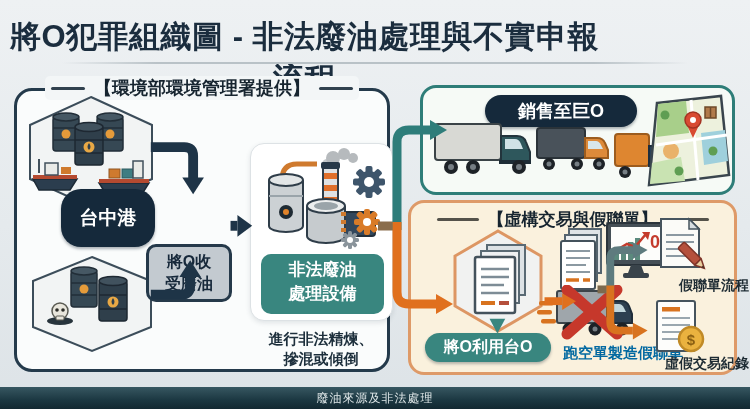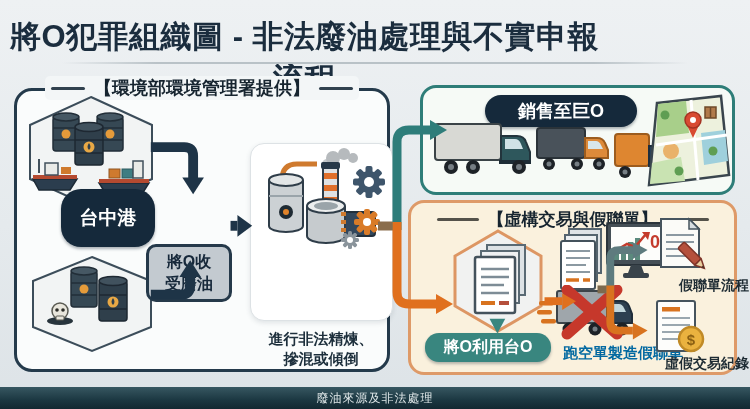--- a/index.html
+++ b/index.html
@@ -34,21 +34,21 @@
   .fraud-hdr .hdr-line{width:42px;background:#54524a;}
 
   
   .pill-navy{position:absolute;background:#15293b;color:#fff;font-weight:900;
              border-radius:20px;text-align:center;box-shadow:0 2px 3px rgba(20,35,50,.35);}
   .pill-teal{position:absolute;background:#39867f;color:#fff;font-weight:900;
              border-radius:17px;text-align:center;box-shadow:0 2px 3px rgba(20,35,50,.3);}
   .port-pill{left:44px;top:98px;width:94px;padding:16px 0;font-size:19px;}
   .waste-pill{left:18px;top:236px;width:118px;padding:4px 0;font-size:19px;}
   .sales-pill{left:62px;top:7px;width:152px;padding:4px 0;font-size:18px;}
-  .actor-pill{left:14px;top:130px;width:126px;padding:4px 4px;font-size:16px;border-radius:14px;}
+  .actor-pill{left:14px;top:130px;width:126px;padding:4px 4px;font-size:16px;}
 
   .collect-box{position:absolute;left:129px;top:109px;width:86px;height:58px;
                background:#c3cad0;border:3px solid #25394a;border-radius:10px;
                color:#16283a;font-size:16px;font-weight:900;text-align:center;
                line-height:1.35;padding-top:4px;margin-top:44px;}
 
   .facility-card{position:absolute;left:233px;top:52px;width:143px;height:178px;
                  background:#ffffff;border:1px solid #dde2e5;border-radius:14px;
                  box-shadow:0 2px 5px rgba(40,55,70,.12);}
   .facility-box{position:absolute;left:10px;top:110px;width:123px;height:60px;
@@ -219,20 +219,22 @@
           <g fill="#8a949b">
             <rect x="-2" y="-9" width="4" height="18" rx="1.5"></rect>
             <rect x="-2" y="-9" width="4" height="18" rx="1.5" transform="rotate(45)"></rect>
             <rect x="-2" y="-9" width="4" height="18" rx="1.5" transform="rotate(90)"></rect>
             <rect x="-2" y="-9" width="4" height="18" rx="1.5" transform="rotate(135)"></rect>
           </g>
           <circle r="6" fill="#8a949b"></circle>
             <circle r="3" fill="#ffffff"></circle>
         </g>
       </svg>
+      <div class="facility-box pre">非法廢油
+處理設備</div>
     </div>
     <div class="facility-caption pre">進行非法精煉、
 摻混或傾倒</div>
 
     <svg class="overlay" viewBox="0 0 376 284">
       <g stroke="#1e3447" stroke-width="10" fill="none" stroke-linejoin="round">
         <path d="M136,57 H170 Q179,57 179,66 V90"></path>
         <path d="M136,207 H167 Q176,207 176,198 V188"></path>
         <path d="M217,137 H224"></path>
       </g>

